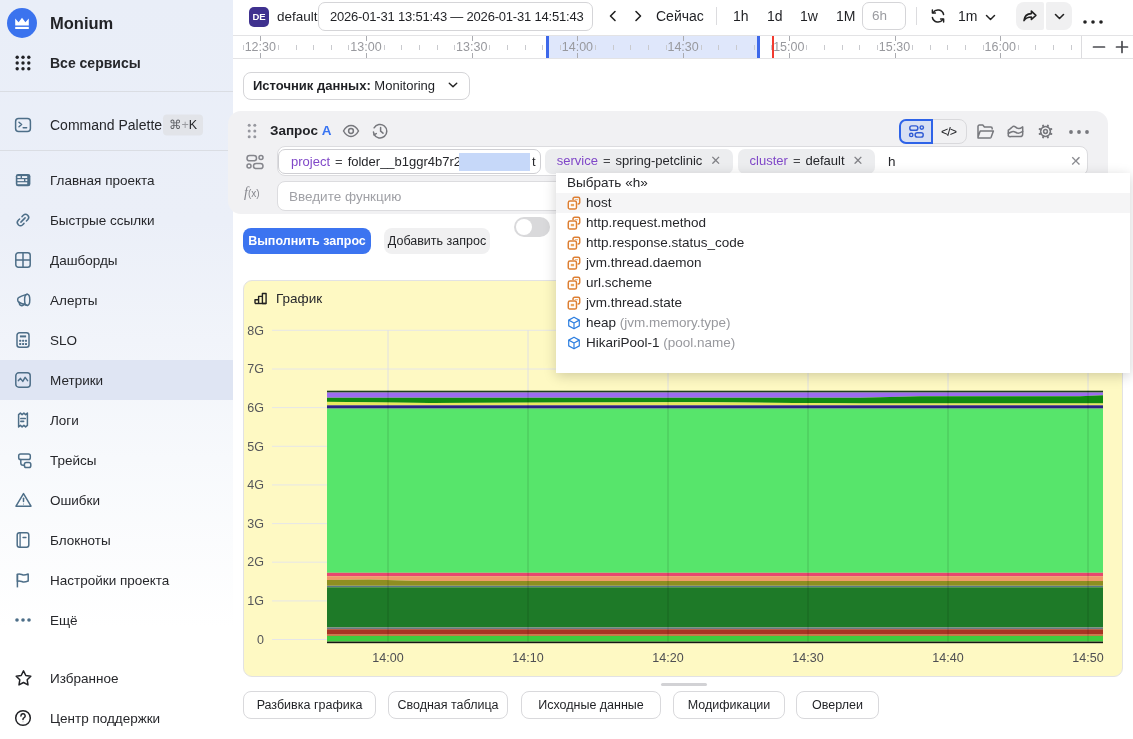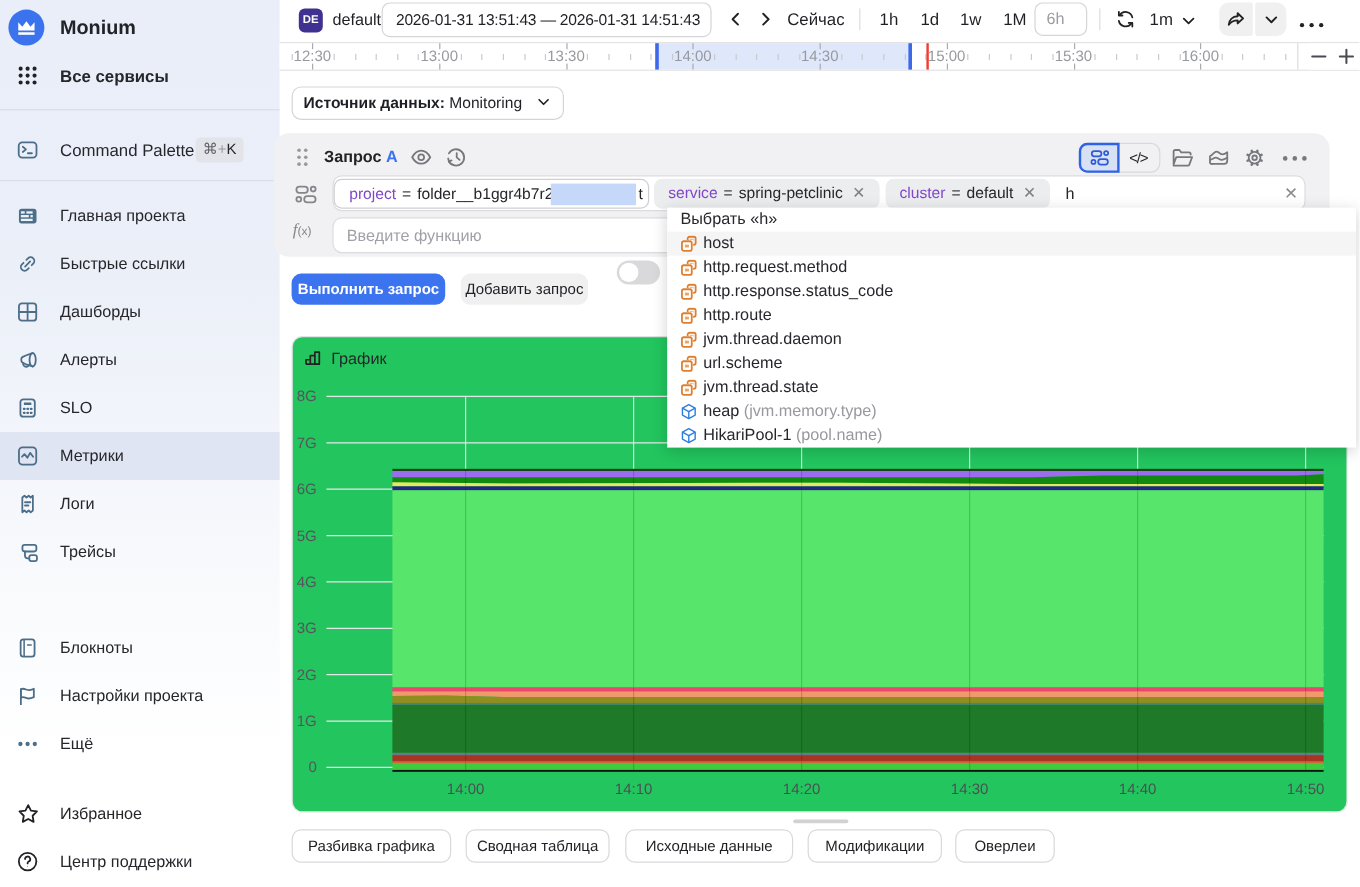--- a/index.html
+++ b/index.html
@@ -37,21 +37,21 @@
 .btn { position:absolute; height:28px; border-radius:8px; font-size:12.5px; text-align:center; white-space:nowrap; overflow:hidden; }
 .btn-blue { background:#3c74f0; color:#fff; font-weight:bold; }
 .btn-grey { background:#f0f0f1; color:#1f2024; }
 .btn-line { background:#fff; border:1px solid #d9d9dc; color:#1f2024; }
 
 #dropdown { position:absolute; left:556px; top:173px; width:574px; height:200px; background:#fff; box-shadow:0 3px 12px rgba(0,0,0,0.18); z-index:30; font-size:13.5px; }
 .dd-row { height:20px; line-height:20px; padding-left:30px; overflow:hidden; position:relative; color:#26272b; }
 .dd-row svg { position:absolute; left:11px; top:3px; }
 .dd-grey { color:#98999e; }
 
-#chart-card { position:absolute; left:243px; top:280px; width:880px; height:397px; border:1px solid #e2e2e4; border-radius:9px; background:#22c55e; }
+#chart-card { position:absolute; left:243px; top:280px; width:880px; height:397px; border:1px solid #e2e2e4; border-radius:9px; background:#fef9c3; }
 </style>
 </head>
 <body>
 <div id="root">
 <div id="sidebar">
   <div class="abs" style="left:7px;top:8px;width:30px;height:30px;border-radius:50%;background:#3b73ee;">
     <svg width="30" height="30" viewBox="0 0 30 30">
           <path d="M8.2 10.5 L11.6 14.2 L15 9.8 L18.4 14.2 L21.8 10.5 L21.8 17.5 L8.2 17.5 Z" fill="#fff"></path>
           <rect x="8.2" y="18.9" width="13.6" height="2.1" fill="#fff"></rect>
         </svg>
@@ -145,20 +145,28 @@
         </svg>
     <span class="txt">Логи</span>
   </div>
   <div class="side-item" style="top:440px;">
     <svg width="18" height="18" viewBox="0 0 18 18" fill="none" stroke="#4d6e88" stroke-width="1.5" stroke-linejoin="round">
           <rect x="4.7" y="3" width="11.6" height="5.6" rx="1.8"></rect>
           <rect x="10.4" y="11.6" width="6.4" height="5" rx="1.8"></rect>
           <path d="M6.8 8.6v3.4a2.3 2.3 0 0 0 2.3 2.3h1.3" stroke-linecap="round"></path>
         </svg>
     <span class="txt">Трейсы</span>
+  </div>
+  <div class="side-item" style="top:480px;">
+    <svg width="19" height="18" viewBox="0 0 19 18" fill="none" stroke="#4d6e88" stroke-width="1.5" stroke-linejoin="round">
+          <path d="M9.5 2.6 L17 15.2 H2 Z"></path>
+          <path d="M9.5 7.2v3.4" stroke-linecap="round"></path>
+          <circle cx="9.5" cy="12.9" r=".5" fill="#4d6e88" stroke="none"></circle>
+        </svg>
+    <span class="txt">Ошибки</span>
   </div>
   <div class="side-item" style="top:520px;">
     <svg width="18" height="18" viewBox="0 0 18 18" fill="none" stroke="#4d6e88" stroke-width="1.5">
           <rect x="3.2" y="1.8" width="11.6" height="14.4" rx="2.2"></rect>
           <path d="M6.1 1.8v14.4" stroke-width="1.3"></path>
           <path d="M9 6.5h3" stroke-linecap="round" stroke-width="1.3"></path>
         </svg>
     <span class="txt">Блокноты</span>
   </div>
   <div class="side-item" style="top:560px;">
@@ -518,27 +526,20 @@
           <rect x="0.2" y="3.7" width="9.7" height="9.5" fill="#fff"></rect>
           <rect x="1.2" y="4.7" width="7.6" height="7.4" rx="1.5" fill="#fff" stroke="#dd7f33" stroke-width="1.4"></rect>
           <rect x="3.5" y="7.3" width="3.1" height="2.2" fill="#eba55f"></rect>
         </svg>http.response.status_code</div>
   <div class="dd-row"><svg width="14" height="14" viewBox="0 0 13 13">
           <rect x="5.6" y="1.2" width="6.2" height="6.2" rx="1.4" fill="none" stroke="#dd7f33" stroke-width="1.4"></rect>
           <rect x="7.2" y="2.8" width="3" height="1.6" fill="#f0bc86"></rect>
           <rect x="0.2" y="3.7" width="9.7" height="9.5" fill="#fff"></rect>
           <rect x="1.2" y="4.7" width="7.6" height="7.4" rx="1.5" fill="#fff" stroke="#dd7f33" stroke-width="1.4"></rect>
           <rect x="3.5" y="7.3" width="3.1" height="2.2" fill="#eba55f"></rect>
-        </svg>http.route</div>
-  <div class="dd-row"><svg width="14" height="14" viewBox="0 0 13 13">
-          <rect x="5.6" y="1.2" width="6.2" height="6.2" rx="1.4" fill="none" stroke="#dd7f33" stroke-width="1.4"></rect>
-          <rect x="7.2" y="2.8" width="3" height="1.6" fill="#f0bc86"></rect>
-          <rect x="0.2" y="3.7" width="9.7" height="9.5" fill="#fff"></rect>
-          <rect x="1.2" y="4.7" width="7.6" height="7.4" rx="1.5" fill="#fff" stroke="#dd7f33" stroke-width="1.4"></rect>
-          <rect x="3.5" y="7.3" width="3.1" height="2.2" fill="#eba55f"></rect>
         </svg>jvm.thread.daemon</div>
   <div class="dd-row"><svg width="14" height="14" viewBox="0 0 13 13">
           <rect x="5.6" y="1.2" width="6.2" height="6.2" rx="1.4" fill="none" stroke="#dd7f33" stroke-width="1.4"></rect>
           <rect x="7.2" y="2.8" width="3" height="1.6" fill="#f0bc86"></rect>
           <rect x="0.2" y="3.7" width="9.7" height="9.5" fill="#fff"></rect>
           <rect x="1.2" y="4.7" width="7.6" height="7.4" rx="1.5" fill="#fff" stroke="#dd7f33" stroke-width="1.4"></rect>
           <rect x="3.5" y="7.3" width="3.1" height="2.2" fill="#eba55f"></rect>
         </svg>url.scheme</div>
   <div class="dd-row"><svg width="14" height="14" viewBox="0 0 13 13">
           <rect x="5.6" y="1.2" width="6.2" height="6.2" rx="1.4" fill="none" stroke="#dd7f33" stroke-width="1.4"></rect>

